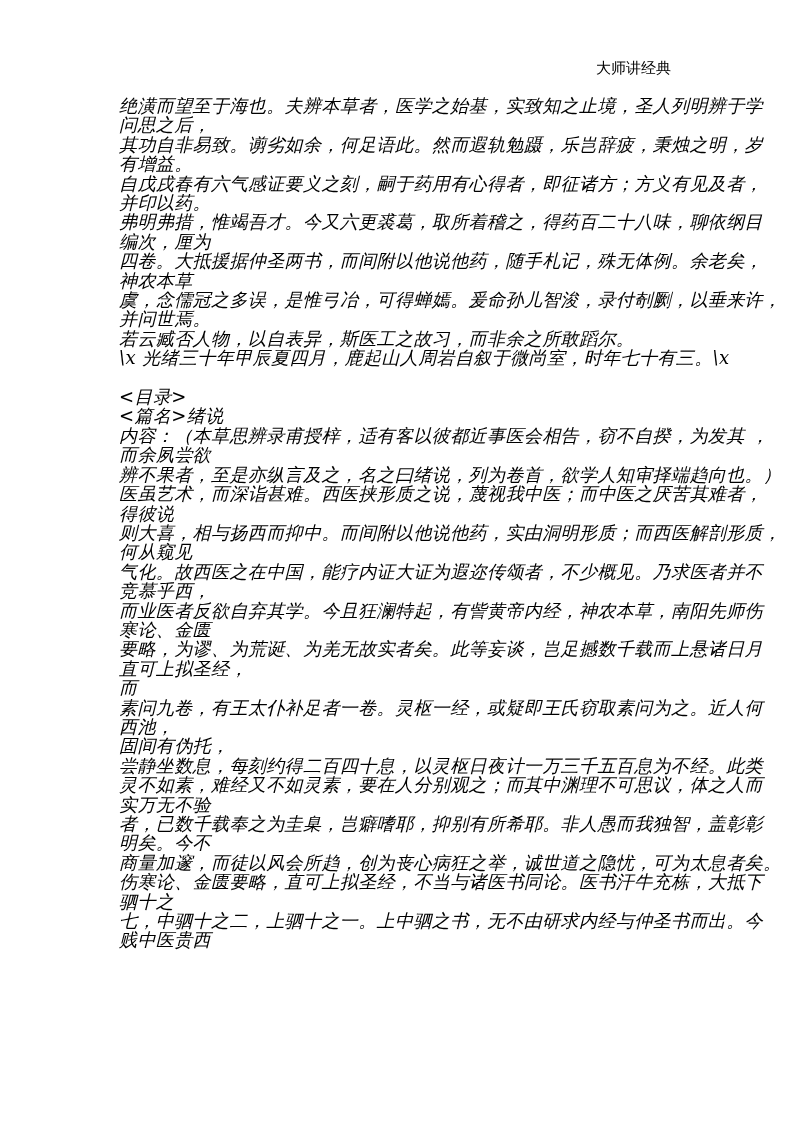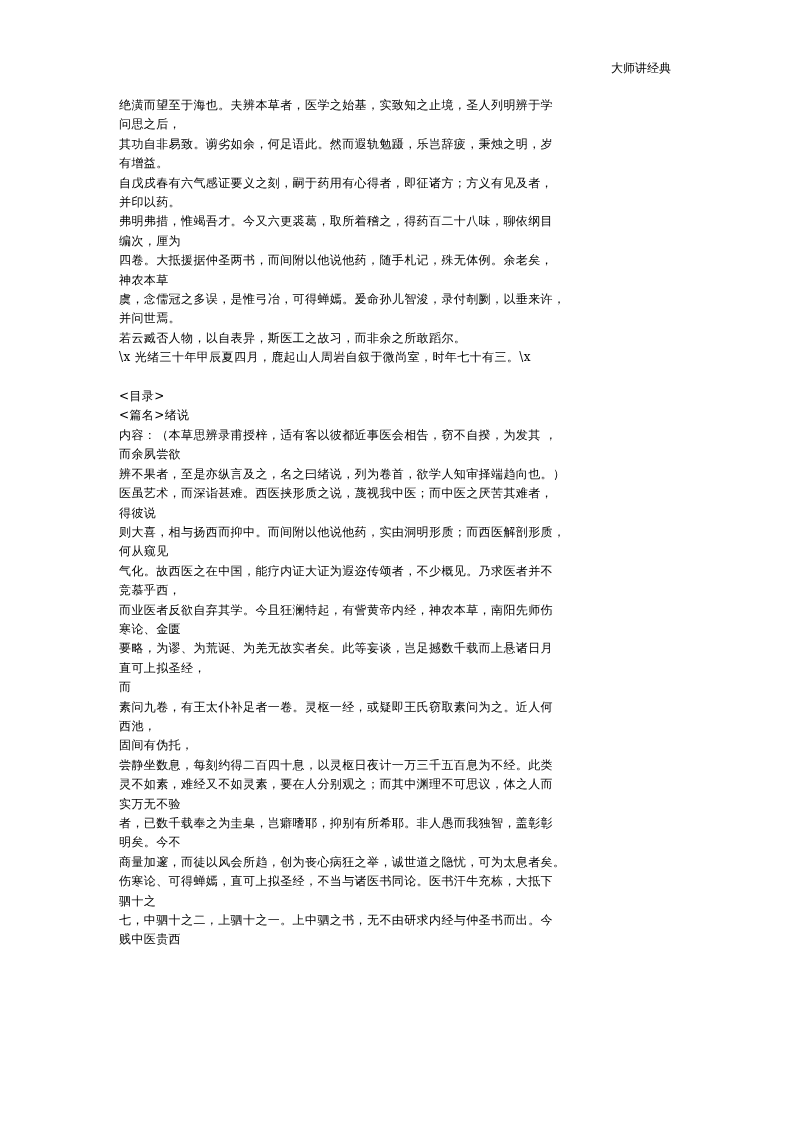--- a/index.html
+++ b/index.html
@@ -12,32 +12,33 @@
     height: 1122px;
     position: relative;
     overflow: hidden;
     font-family: "DejaVu Serif", "Liberation Serif", serif;
     color: #000000;
   }
   .header {
     position: absolute;
     top: 61px;
     right: 122px;
-    font-size: 12px;
+    font-size: 15px;
     line-height: 14px;
     color: #000;
   }
   .content {
     position: absolute;
     left: 119px;
     top: 96px;
     width: 556px;
-    font-size: 12px;
+    font-size: 18px;
     line-height: 19.4px;
     letter-spacing: 0.4px;
+    font-style: italic;
   }
   .line {
     display: block;
     white-space: nowrap;
     min-height: 19.4px;
   }
   .blank {
     display: block;
     height: 19.4px;
   }
@@ -83,17 +84,17 @@
   <span class="line">而</span>
   <span class="line">素问九卷，有王太仆补足者一卷。灵枢一经，或疑即王氏窃取素问为之。近人何</span>
   <span class="line">西池，</span>
   <span class="line">固间有伪托，</span>
   <span class="line">尝静坐数息，每刻约得二百四十息，以灵枢日夜计一万三千五百息为不经。此类</span>
   <span class="line">灵不如素，难经又不如灵素，要在人分别观之；而其中渊理不可思议，体之人而</span>
   <span class="line">实万无不验</span>
   <span class="line">者，已数千载奉之为圭臬，岂癖嗜耶，抑别有所希耶。非人愚而我独智，盖彰彰</span>
   <span class="line">明矣。今不</span>
   <span class="line">商量加邃，而徒以风会所趋，创为丧心病狂之举，诚世道之隐忧，可为太息者矣。</span>
-  <span class="line">伤寒论、可得蝉嫣，直可上拟圣经，不当与诸医书同论。医书汗牛充栋，大抵下</span>
+  <span class="line">伤寒论、金匮要略，直可上拟圣经，不当与诸医书同论。医书汗牛充栋，大抵下</span>
   <span class="line">驷十之</span>
   <span class="line">七，中驷十之二，上驷十之一。上中驷之书，无不由研求内经与仲圣书而出。今</span>
   <span class="line">贱中医贵西</span>
 </div>
 
 </body></html>

